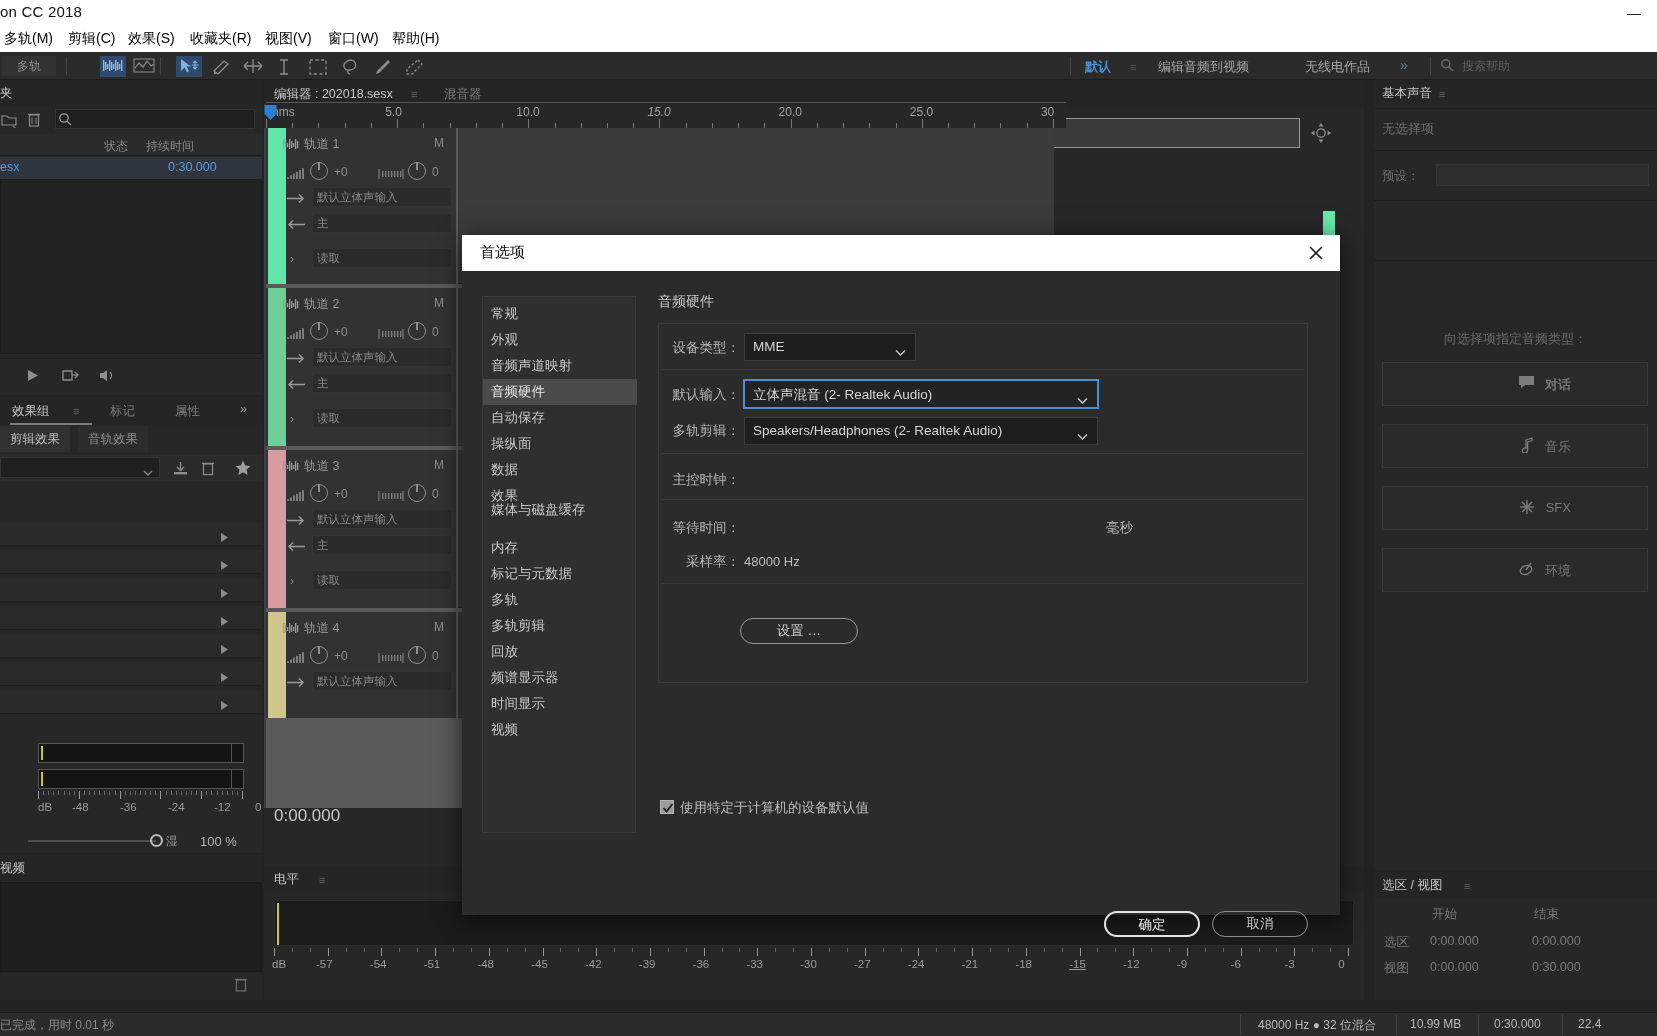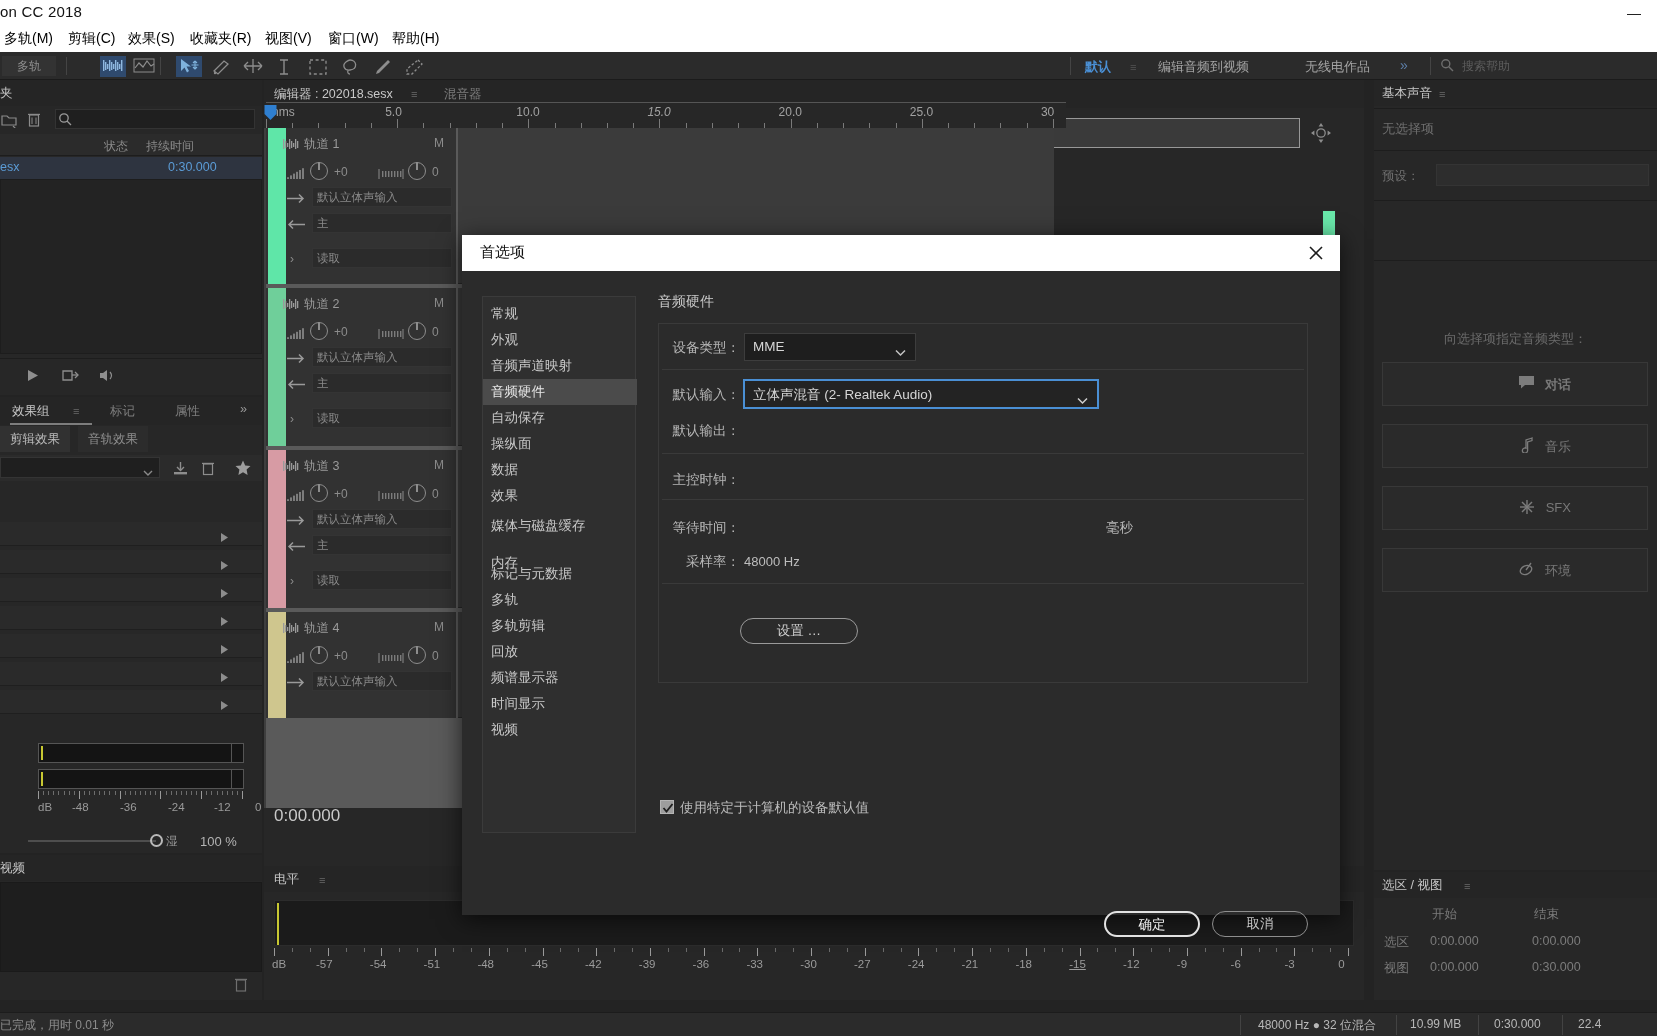--- a/index.html
+++ b/index.html
@@ -1129,22 +1129,22 @@
     <div class="body">
       <div class="cat-list" id="cat-list">
           <div class="cat" style="top: 4px;">常规</div>
           <div class="cat" style="top: 30px;">外观</div>
           <div class="cat" style="top: 56px;">音频声道映射</div>
           <div class="cat sel" style="top: 82px;">音频硬件</div>
           <div class="cat" style="top: 108px;">自动保存</div>
           <div class="cat" style="top: 134px;">操纵面</div>
           <div class="cat" style="top: 160px;">数据</div>
           <div class="cat" style="top: 186px;">效果</div>
-          <div class="cat" style="top: 216px;">媒体与磁盘缓存</div>
-          <div class="cat" style="top: 254px; font-family: Liberation Mono, monospace;">内存</div>
+          <div class="cat" style="top: 200px;">媒体与磁盘缓存</div>
+          <div class="cat" style="top: 238px;">内存</div>
           <div class="cat" style="top: 264px;">标记与元数据</div>
           <div class="cat" style="top: 290px;">多轨</div>
           <div class="cat" style="top: 316px;">多轨剪辑</div>
           <div class="cat" style="top: 342px;">回放</div>
           <div class="cat" style="top: 368px;">频谱显示器</div>
           <div class="cat" style="top: 394px;">时间显示</div>
           <div class="cat" style="top: 420px;">视频</div>
         </div>
 
       <span class="pane-title">音频硬件</span>
@@ -1165,21 +1165,29 @@
       <span class="frm-lbl" style="left:196px;top:115px;width:82px">默认输入：</span>
       <div class="sel-field focus" style="left:281px;top:108px;width:356px;height:30px">
         <span class="v" style="top:5px">立体声混音 (2- Realtek Audio)</span>
         <span class="cv" style="top:10px">
           <svg width="11" height="8" viewBox="0 0 11 8">
               <path d="M1 1.5 L5.5 6 L10 1.5" fill="none" stroke="#cfcfcf" stroke-width="1.5"></path>
             </svg>
         </span>
       </div>
 
-      <span class="frm-lbl" style="left:196px;top:151px;width:82px">默认输出：</span>
+      <span class="frm-lbl" style="left:196px;top:151px;width:82px">多轨剪辑：</span>
+      <div class="sel-field" style="left:282px;top:146px;width:354px">
+        <span class="v">Speakers/Headphones (2- Realtek Audio)</span>
+        <span class="cv">
+          <svg width="11" height="8" viewBox="0 0 11 8">
+              <path d="M1 1.5 L5.5 6 L10 1.5" fill="none" stroke="#c3c3c3" stroke-width="1.5"></path>
+            </svg>
+        </span>
+      </div>
       <div class="grp-div" style="left:200px;top:182px;width:642px"></div>
 
       <span class="frm-lbl" style="left:196px;top:200px;width:82px">主控时钟：</span>
       <div class="grp-div" style="left:200px;top:228px;width:642px"></div>
 
       <span class="frm-lbl" style="left:196px;top:248px;width:82px">等待时间：</span>
       <span class="unit" style="left:644px;top:248px">毫秒</span>
 
       <span class="frm-lbl" style="left:196px;top:282px;width:82px">采样率：</span>
       <span class="ro-val" style="left:282px;top:283px">48000 Hz</span>

